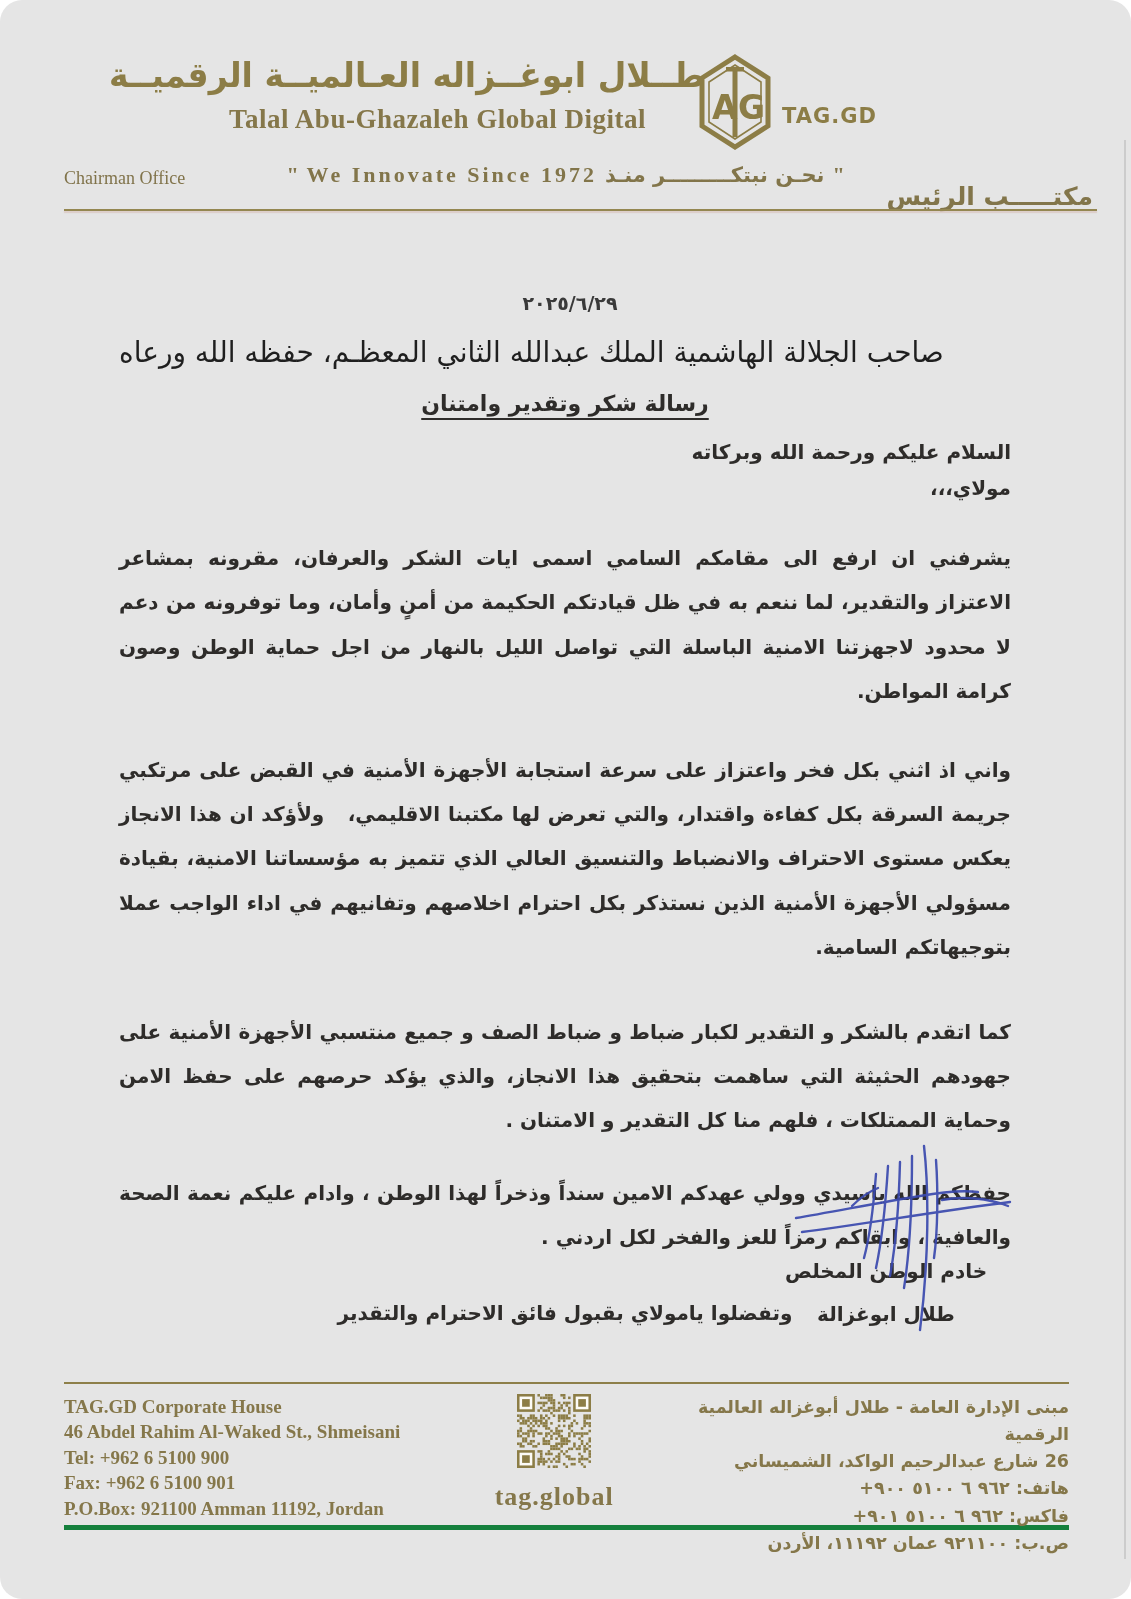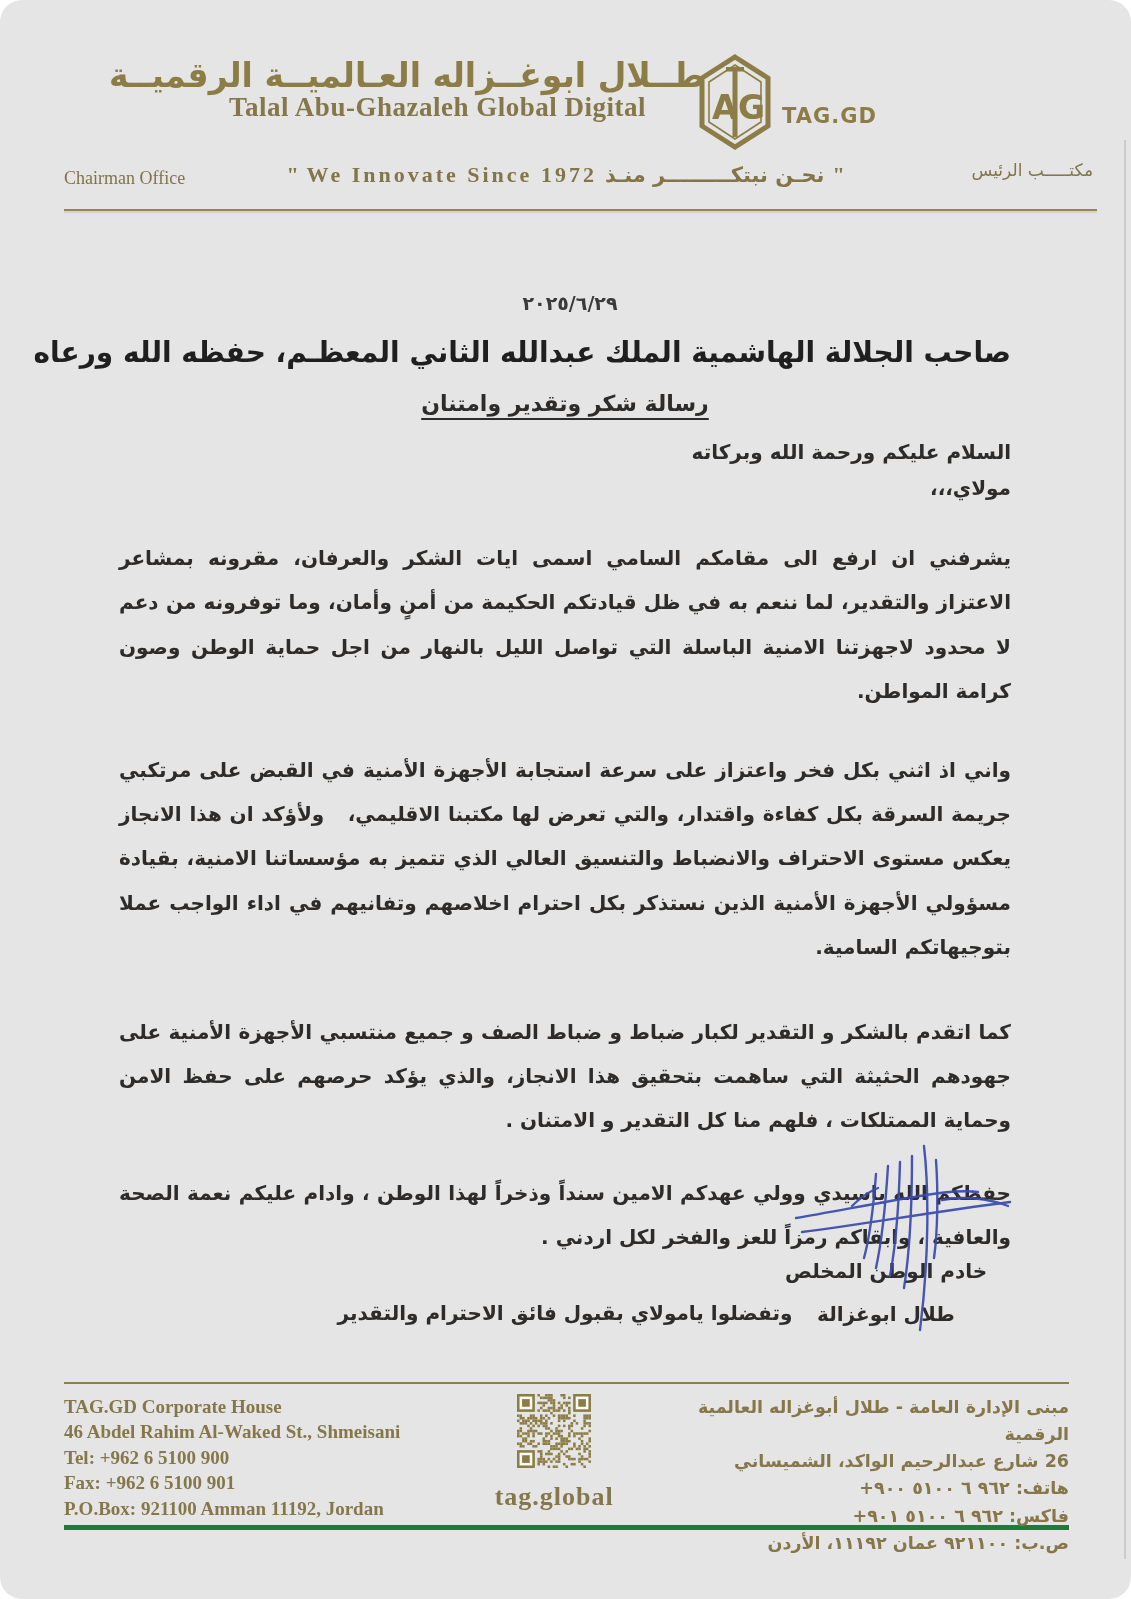--- a/index.html
+++ b/index.html
@@ -14,21 +14,21 @@
   }
   
   .calligraphy{
     position:absolute;left:205px;top:56px;width:500px;
     text-align:center;direction:rtl;
     font-size:33px;font-weight:bold;color:#8c7d46;
     letter-spacing:1px;transform:scaleY(1.04);
     white-space:nowrap;
   }
   .company-en{
-    position:absolute;left:165px;top:92px;width:545px;
+    position:absolute;left:165px;top:104px;width:545px;
     text-align:center;
     font-family:"Liberation Serif",serif;font-weight:bold;
     font-size:27px;color:#85774a;letter-spacing:.5px;
     white-space:nowrap;
   }
   .logo{position:absolute;left:699px;top:54px;}
   .logo-label{
     position:absolute;left:782px;top:104px;
     font-weight:bold;font-size:21px;color:#8c7d46;letter-spacing:1px;
   }
@@ -38,37 +38,37 @@
   }
   .tagline{
     position:absolute;left:0;top:162px;width:100%;
     display:flex;justify-content:center;align-items:baseline;gap:8px;
     font-family:"Liberation Serif",serif;font-weight:bold;
     font-size:22px;color:#82754a;
   }
   .tagline .en{letter-spacing:3px;}
   .tagline .ar{font-family:"DejaVu Sans",sans-serif;direction:rtl;font-size:21px;}
   .office-ar{
-    position:absolute;right:38px;top:160px;
-    direction:rtl;font-size:17px;color:#82754a;white-space:nowrap;
+    position:absolute;right:38px;top:182px;
+    direction:rtl;font-size:25px;color:#82754a;white-space:nowrap;font-weight:bold;
   }
   .header-divider{
     position:absolute;left:64px;right:34px;top:209px;height:0;
     border-top:2.5px solid #948751;
     box-shadow:0 2px 1px rgba(205,160,150,.35);
   }
   
   .letter{
     position:absolute;left:119px;right:120px;top:292px;
     direction:rtl;
   }
   .date{ text-align:center; font-size:19px; letter-spacing:1px; color:#3a3a3a; margin-left:10px; font-weight:bold;}
   .addressee{
-    margin-top:22px;text-align:center;
-    font-size:28px;font-weight:bold;color:#1f1f1f;
+    margin-top:22px;text-align:left;
+    font-size:28px;font-weight:normal;color:#1f1f1f;
     white-space:nowrap;transform:scaleY(1.02);
   }
   .subject{
     margin-top:22px;text-align:center;
     font-size:22px;font-weight:bold;
     text-decoration:underline;text-underline-offset:7px;text-decoration-thickness:1.5px;
   }
   .greeting{margin-top:18px;font-size:20px;font-weight:bold;line-height:1.8;text-align:right;}
   .para{
     margin-top:30px;font-size:20px;font-weight:bold;

